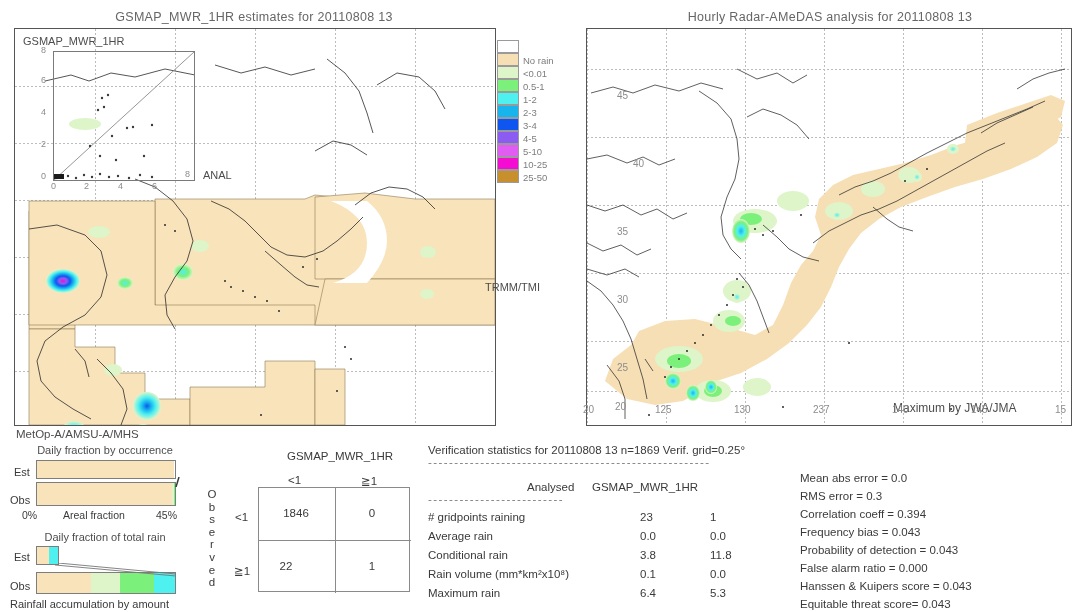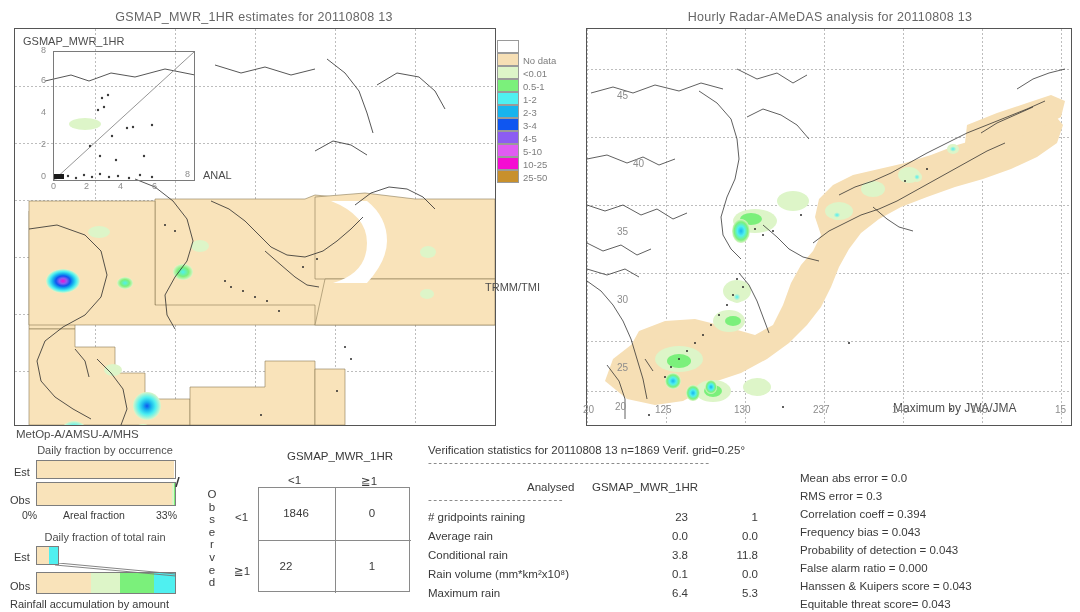--- a/index.html
+++ b/index.html
@@ -67,21 +67,21 @@
   .ct-vline{position:absolute;width:1px;background:#8a8a8a;}
   .ct-hline{position:absolute;height:1px;background:#8a8a8a;}
   .ct-rowlab{position:absolute;font-size:11.5px;color:#3a3a3a;}
   .obs-vert{position:absolute;font-size:11.5px;color:#3a3a3a;
             line-height:12.6px;text-align:center;width:12px;}
 
   
   .st{position:absolute;font-size:11.5px;color:#3a3a3a;white-space:nowrap;}
   .dashes{position:absolute;font-size:11.5px;color:#7a7a7a;white-space:nowrap;
           letter-spacing:1.4px;}
-  .st-num{position:absolute;font-size:11.5px;color:#3a3a3a;text-align:right;}
+  .st-num{position:absolute;font-size:11.5px;color:#3a3a3a;text-align:left;}
 </style>
 </head>
 <body>
 
 <div class="maptitle" style="left:14px;top:10px;width:480px;">GSMAP_MWR_1HR estimates for 20110808 13</div>
 
 <div class="mapframe" style="left:14px;top:28px;width:480px;height:396px;">
 
   <div class="gridlines">
     <div class="gl-v" style="left:80px;"></div>
@@ -248,21 +248,21 @@
   <div class="inset-title" style="left:188px;top:140px;">ANAL</div>
 </div>
 
 <div class="sidetag" style="left:485px;top:281px;">TRMM/TMI</div>
 <div class="sidetag" style="left:16px;top:428px;font-size:11.5px;">MetOp-A/AMSU-A/MHS</div>
 
 <div class="cbar" style="left:497px;top:40px;width:70px;height:136px;">
   <div class="cbar-sw" style="top:0;height:13px;background:#ffffff;"></div>
   <div class="cbar-lb" style="top:2px;"></div>
   <div class="cbar-sw" style="top:13px;height:13px;background:#f6dfb5;"></div>
-  <div class="cbar-lb" style="top:15px;">No data</div>
+  <div class="cbar-lb" style="top:15px;">No rain</div>
   <div class="cbar-sw" style="top:26px;height:13px;background:#ddf5c8;"></div>
   <div class="cbar-lb" style="top:28px;">&lt;0.01</div>
   <div class="cbar-sw" style="top:39px;height:13px;background:#7bf07b;"></div>
   <div class="cbar-lb" style="top:41px;">0.5-1</div>
   <div class="cbar-sw" style="top:52px;height:13px;background:#4ff0f0;"></div>
   <div class="cbar-lb" style="top:54px;">1-2</div>
   <div class="cbar-sw" style="top:65px;height:13px;background:#17b4ee;"></div>
   <div class="cbar-lb" style="top:67px;">2-3</div>
   <div class="cbar-sw" style="top:78px;height:13px;background:#0f56f0;"></div>
   <div class="cbar-lb" style="top:80px;">3-4</div>
@@ -431,21 +431,21 @@
   <div class="seg" style="width:98%;background:#f9e3ba;"></div>
   <div class="seg" style="width:1.3%;background:#ddf5c8;"></div>
   <div class="seg" style="width:0.7%;background:#7bf07b;"></div>
 </div>
 <svg class="connector" width="20" height="10" viewBox="0 0 20 10" style="left:168px;top:477px;">
   <path d="M11,0 L8,10" stroke="#3a3a3a" stroke-width="1.5" fill="none"></path>
 </svg>
 
 <div class="bl-ax" style="left:22px;top:509px;">0%</div>
 <div class="bl-ax" style="left:63px;top:509px;">Areal fraction</div>
-<div class="bl-ax" style="left:156px;top:509px;">33%</div>
+<div class="bl-ax" style="left:156px;top:509px;">45%</div>
 
 <div class="bl-title" style="left:10px;top:531px;width:190px;">Daily fraction of total rain</div>
 
 <div class="bl-rowlab" style="left:14px;top:551px;">Est</div>
 <div class="bl-bar" style="left:36px;top:546px;width:23px;height:19px;">
   <div class="seg" style="width:55%;background:#f9e3ba;"></div>
   <div class="seg" style="width:45%;background:#4ff0f0;"></div>
 </div>
 <div class="bl-rowlab" style="left:10px;top:580px;">Obs</div>
 <div class="bl-bar" style="left:36px;top:572px;width:140px;height:22px;">

